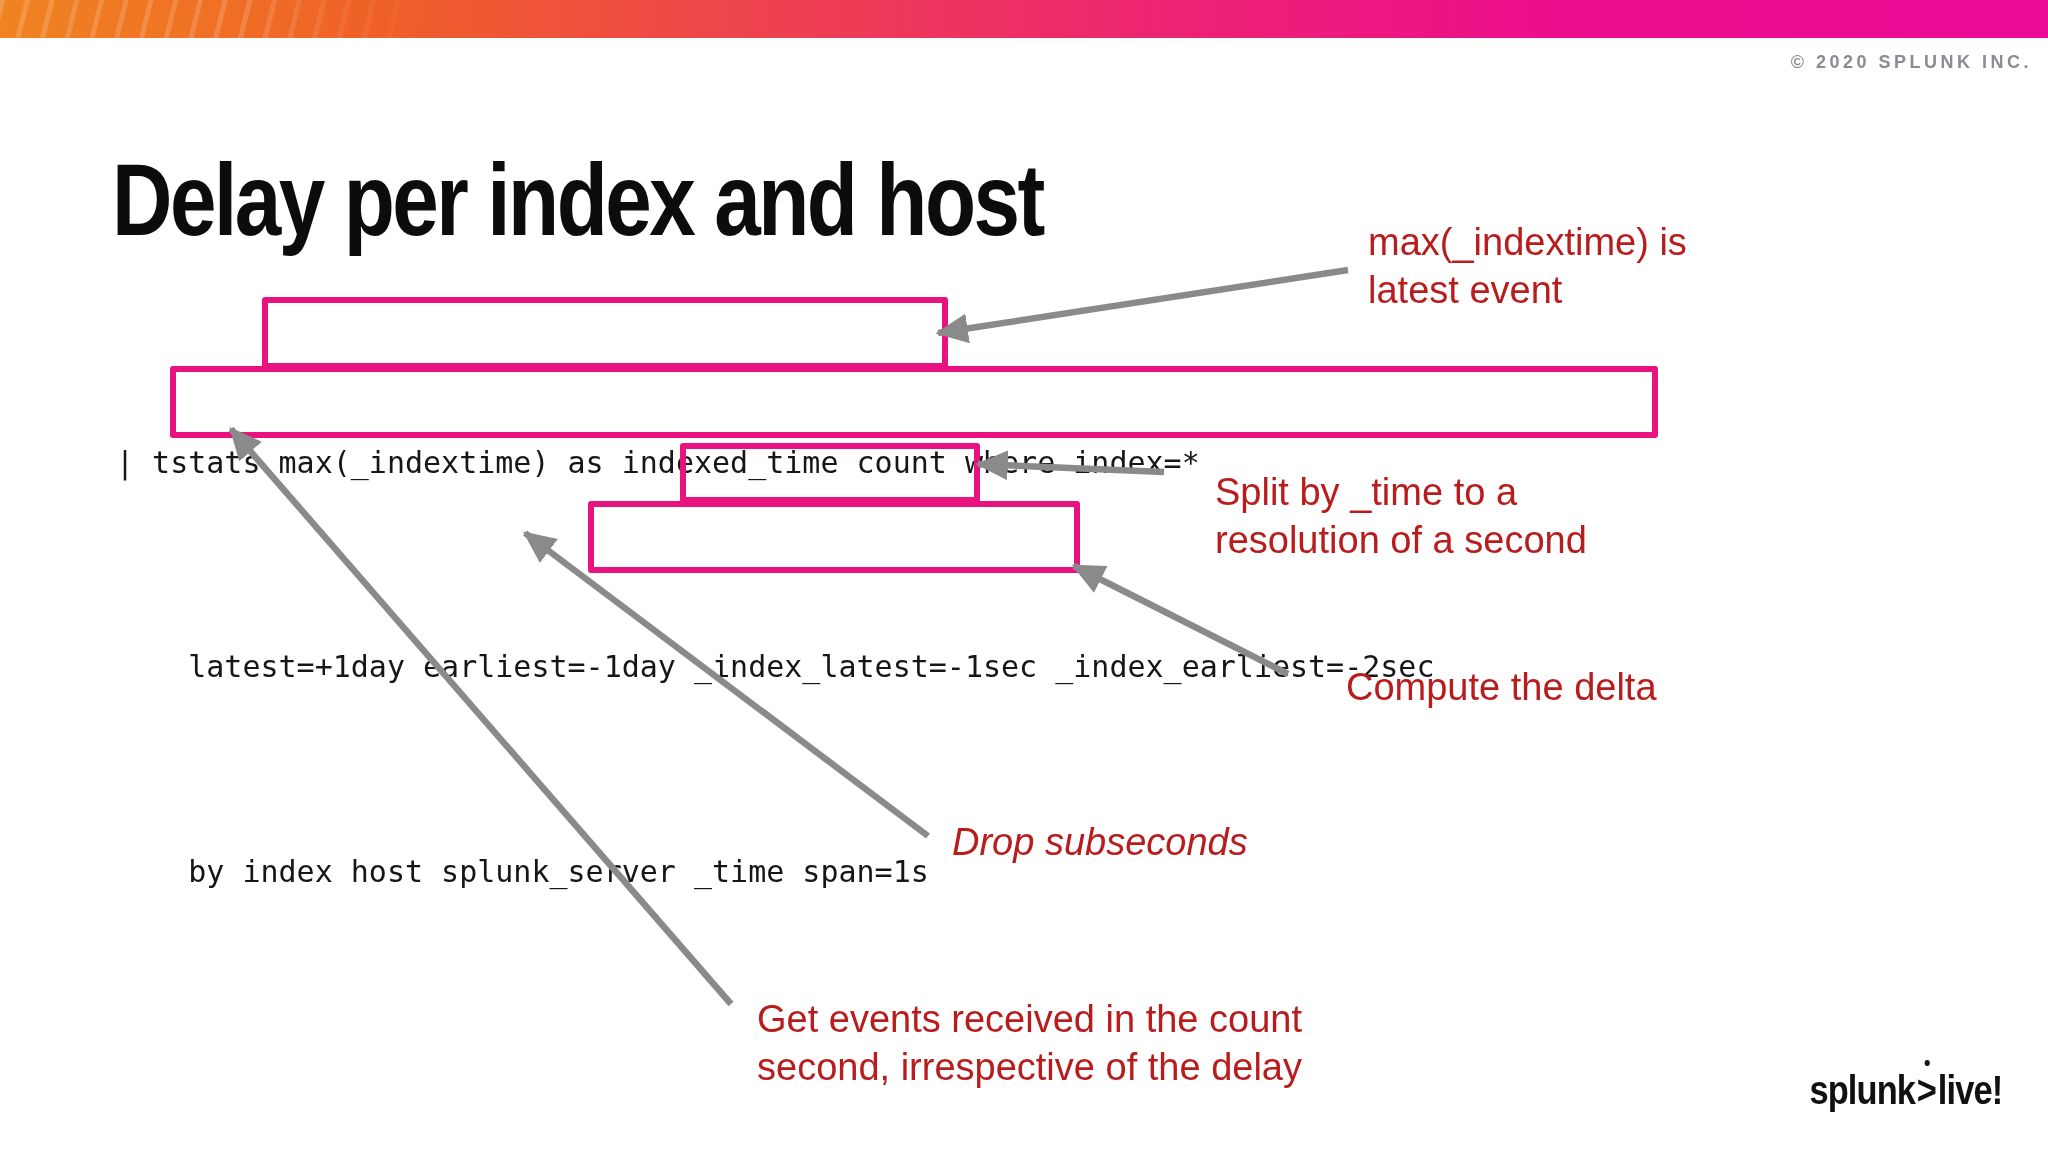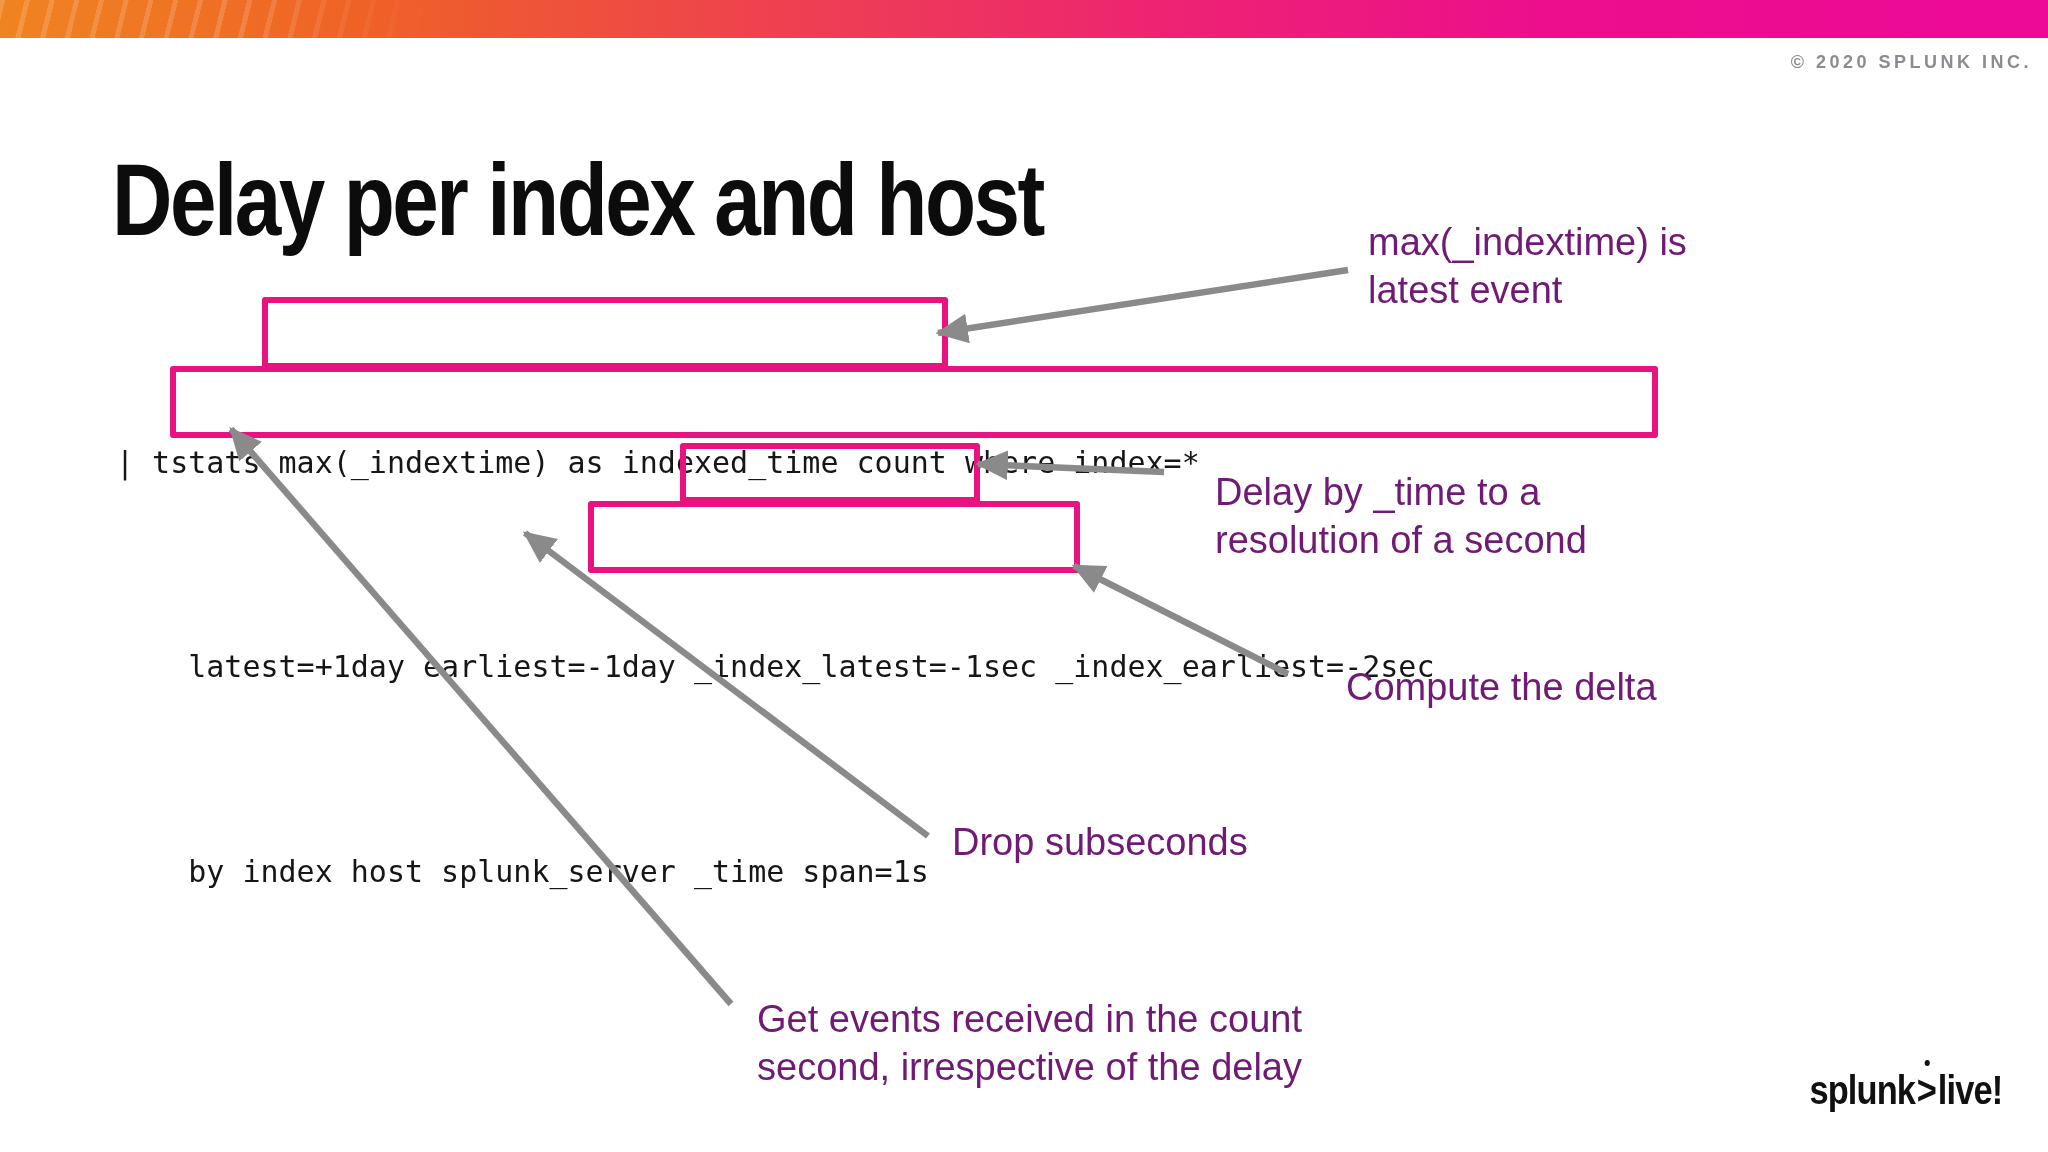--- a/index.html
+++ b/index.html
@@ -19,25 +19,25 @@
     font-weight:bold;color:#0c0c0c;letter-spacing:-3px;transform:scaleX(0.82);
     transform-origin:left top;white-space:nowrap;}
   .code{position:absolute;left:116px;top:292px;font-family:"DejaVu Sans Mono","Liberation Mono",monospace;
     font-size:30px;line-height:68.3px;color:#161616;white-space:pre;}
   .hl{position:absolute;border:6px solid #e81380;border-radius:3px;background:transparent;}
   #hl1{left:262px;top:297px;width:674px;height:60px;}
   #hl2{left:170px;top:366px;width:1476px;height:60px;}
   #hl3{left:680px;top:443px;width:288px;height:48px;}
   #hl4{left:588px;top:501px;width:480px;height:60px;}
   .arrows{position:absolute;left:0;top:0;pointer-events:none;}
-  .note{position:absolute;font-size:38px;line-height:48px;color:#701a75;white-space:pre-line;}
+  .note{position:absolute;font-size:38px;line-height:48px;color:#b91c1c;white-space:pre-line;}
   #note1{left:1368px;top:218px;}
   #note2{left:1215px;top:468px;}
   #note3{left:1346px;top:663px;}
-  #note4{left:952px;top:818px;}
+  #note4{left:952px;top:818px;font-style:italic;}
   #note5{left:757px;top:995px;}
   .logo{position:absolute;right:46px;top:1068px;font-weight:bold;font-size:40px;
     letter-spacing:-1px;color:#111;transform:scaleX(0.86);transform-origin:right top;white-space:nowrap;}
   .logo .chev{display:inline-block;position:relative;margin:0 2px;}
   .logo .reg-dot{position:absolute;top:-8px;left:9px;width:6px;height:6px;border-radius:50%;background:#111;}
 </style>
 </head>
 <body>
 
 <div>
@@ -77,21 +77,21 @@
     </defs>
     <line x1="1348" y1="270" x2="938" y2="333" stroke="#8a8a8a" stroke-width="6.5" marker-end="url(#ah)"></line>
     <line x1="1164" y1="472" x2="978" y2="464" stroke="#8a8a8a" stroke-width="6.5" marker-end="url(#ah)"></line>
     <line x1="1288" y1="674" x2="1074" y2="566" stroke="#8a8a8a" stroke-width="6.5" marker-end="url(#ah)"></line>
     <line x1="928" y1="836" x2="525" y2="533" stroke="#8a8a8a" stroke-width="6.5" marker-end="url(#ah)"></line>
     <line x1="731" y1="1004" x2="231" y2="429" stroke="#8a8a8a" stroke-width="6.5" marker-end="url(#ah)"></line>
   </svg>
 
   <div class="note" id="note1">max(_indextime) is
 latest event</div>
-  <div class="note" id="note2">Delay by _time to a
+  <div class="note" id="note2">Split by _time to a
 resolution of a second</div>
   <div class="note" id="note3">Compute the delta</div>
   <div class="note" id="note4">Drop subseconds</div>
   <div class="note" id="note5">Get events received in the count
 second, irrespective of the delay</div>
 
   <div class="logo">
     <span>splunk</span><span class="chev"><span>&gt;</span><span class="reg-dot"></span></span><span>live!</span>
   </div>
 

